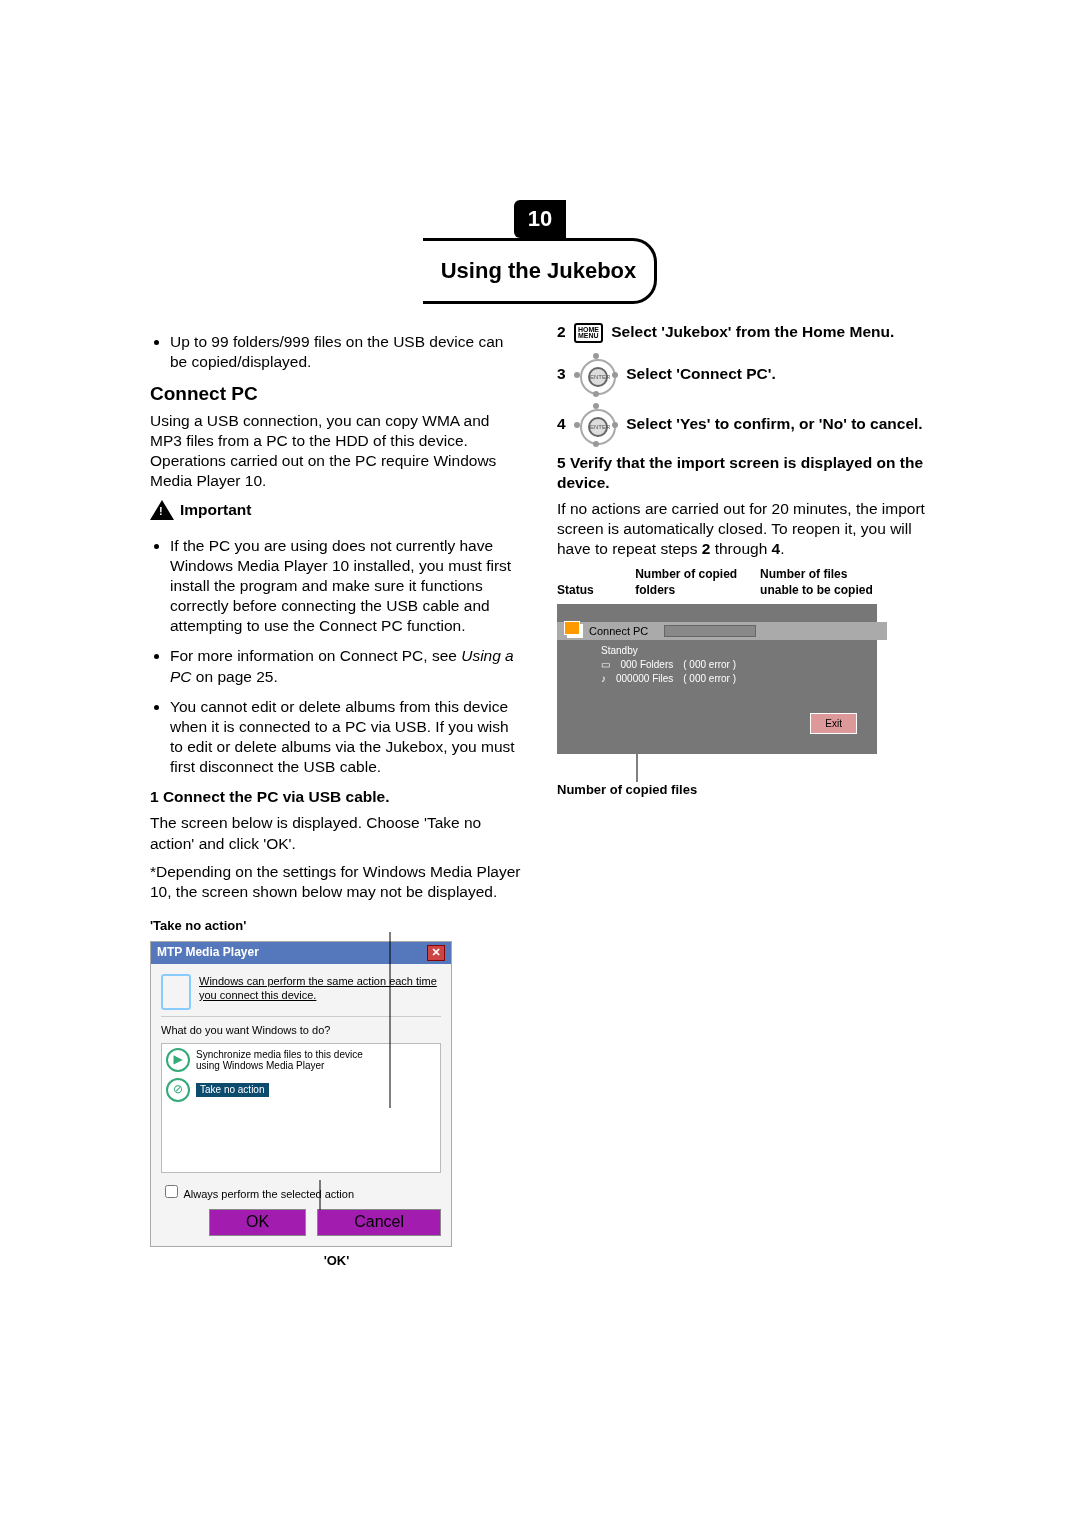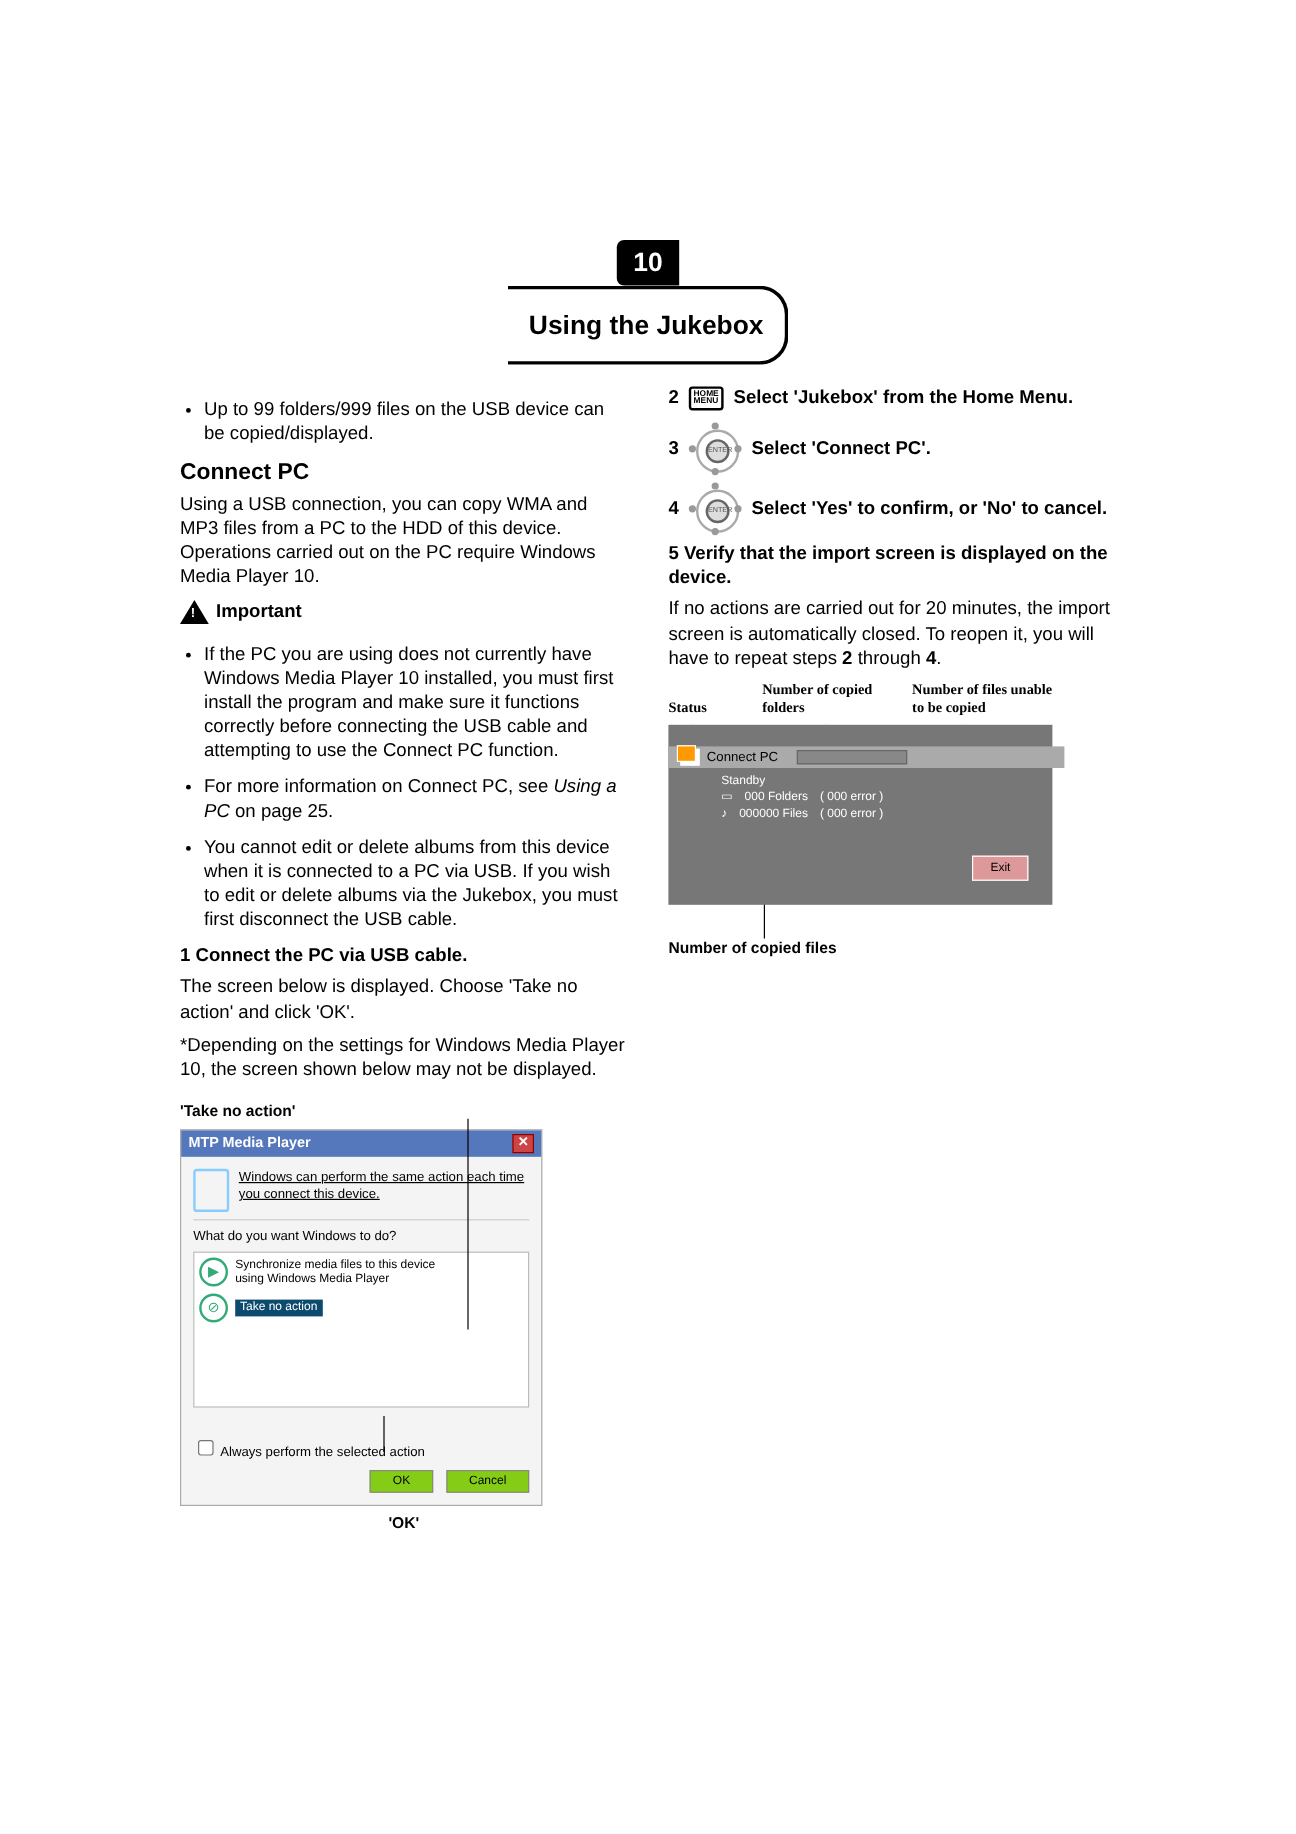--- a/index.html
+++ b/index.html
@@ -97,28 +97,28 @@
   }
   .screenshot .titlebar .xbtn{background:#c44;border:1px solid #800;width:16px;height:14px;color:#fff;text-align:center;font-size:11px;line-height:12px;}
   .screenshot .body{padding:10px;}
   .screenshot .row1{display:flex;gap:8px;border-bottom:1px solid #ccc;padding-bottom:6px;margin-bottom:6px;text-decoration:underline;}
   .screenshot .doc-ico{width:26px;height:32px;border:2px solid #8cf;border-radius:3px;position:relative;flex:none;}
   .screenshot .listbox{border:1px solid #bbb;background:#fff;height:120px;padding:4px;}
   .screenshot .opt{display:flex;align-items:center;gap:6px;margin-bottom:6px;}
   .screenshot .opt .circ{width:20px;height:20px;border:2px solid #3a7;border-radius:50%;flex:none;display:flex;align-items:center;justify-content:center;font-size:12px;color:#3a7;}
   .screenshot .opt.sel .txt{background:#0c4a6e;color:#fff;padding:1px 4px;}
   .screenshot .opt .txt{font-size:10px;line-height:1.15;}
-  .screenshot .chk{margin:24px 0 8px 0;}
+  .screenshot .chk{margin:9px 0 8px 0;}
   .screenshot .btns{text-align:right;}
-  .screenshot .btn{display:inline-block;border:1px solid #888;background:#84cc16;padding:2px 18px;margin-left:8px;font-size:10px;}
+  .screenshot .btn{display:inline-block;border:1px solid #888;background:#a21caf;padding:2px 36px;margin-left:8px;font-size:16px;}
   .cap-center{text-align:center;font-weight:bold;font-size:13px;margin-top:4px;}
   .take-no-action-callout{text-align:left;font-weight:bold;font-size:13px;margin-bottom:2px;padding-right:60px;}
   .import-fig{width:320px;margin-top:8px;}
   .import-header{display:flex;gap:8px;font-weight:bold;font-size:12px;align-items:flex-end;margin-bottom:6px;}
-  .import-header div{flex:1;font-family:Liberation Serif, serif;}
+  .import-header div{flex:1;}
   .import-box{background:#777;height:150px;position:relative;color:#fff;font-size:10px;}
   .import-box .topbar{position:absolute;left:0;top:18px;width:100%;height:18px;background:#aaa;display:flex;align-items:center;gap:6px;padding-left:10px;}
   .import-box .cp-ico{display:inline-block;width:14px;height:12px;background:#fff;border:1px solid #fff;position:relative;}
   .import-box .cp-ico::before{content:"";position:absolute;left:-4px;top:-4px;width:14px;height:12px;background:#f90;border:1px solid #fff;}
   .import-box .standby{position:absolute;left:44px;top:40px;font-size:10px;}
   .import-box .linef{position:absolute;left:44px;top:54px;font-size:10px;display:flex;gap:10px;}
   .import-box .liner{position:absolute;left:44px;top:68px;font-size:10px;display:flex;gap:10px;}
   .import-box .exit{position:absolute;right:20px;bottom:20px;background:#d99;border:1px solid #fff;color:#000;font-size:10px;padding:3px 14px;}
   .cap-bottom{font-weight:bold;font-size:13px;margin-top:28px;}
   .page-num-box{

